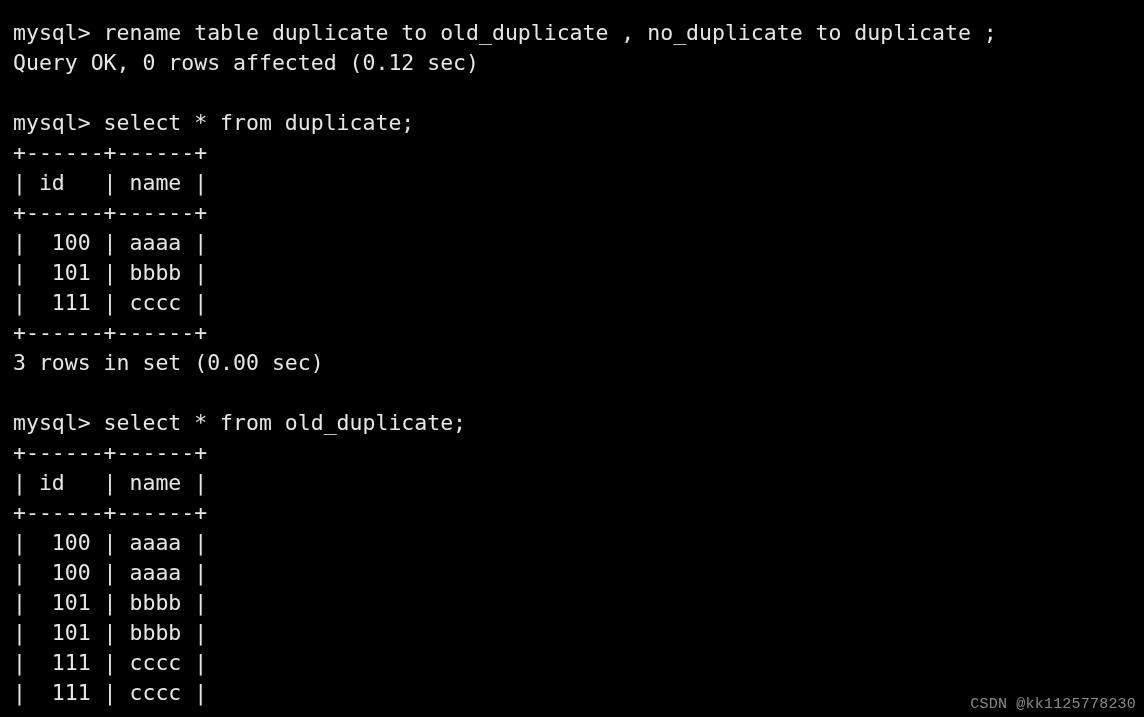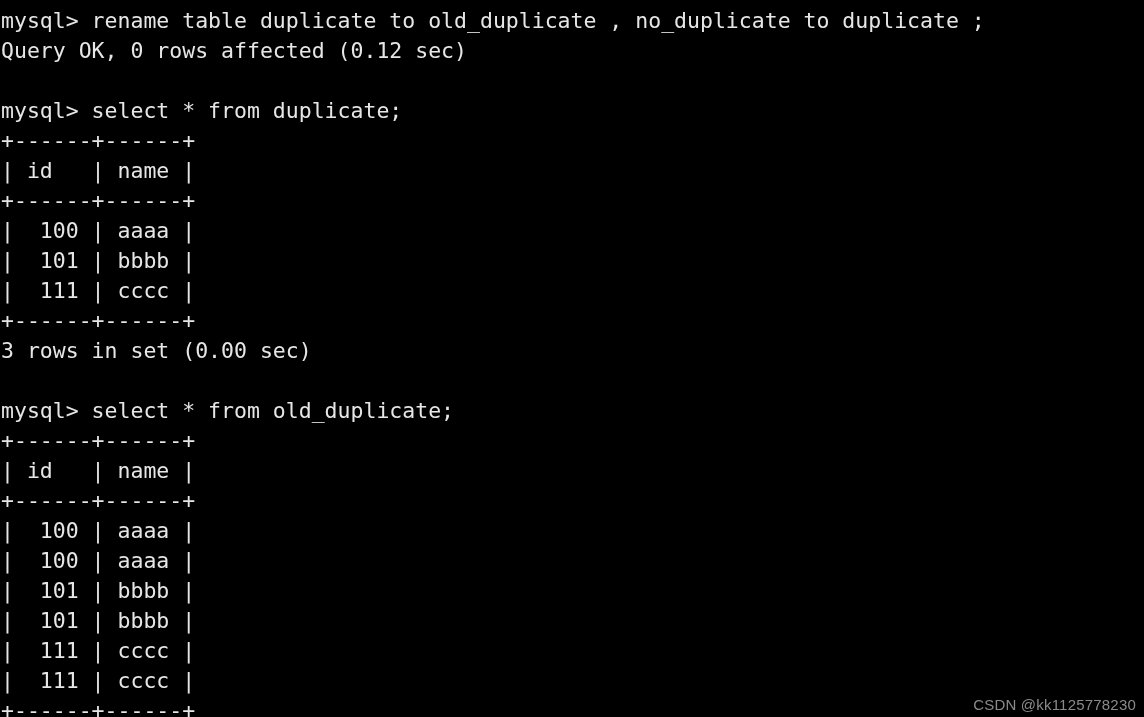--- a/index.html
+++ b/index.html
@@ -14,21 +14,21 @@
     position: relative;
     font-family: "DejaVu Sans Mono", "Liberation Mono", monospace;
   }
   #terminal {
     position: absolute;
     top: 0;
     left: 0;
     width: 1144px;
     height: 717px;
     background: #000000;
-    padding: 0;
+    padding: 12px;
     box-sizing: border-box;
   }
   #screen {
     padding: 6px 0 0 1px;
     margin: 0;
     font-family: "DejaVu Sans Mono", "Liberation Mono", monospace;
     font-size: 21.5px;
     line-height: 30px;
     color: #e6e6e6;
     white-space: pre;
@@ -41,21 +41,21 @@
     display: block;
   }
   .blank {
     height: 30px;
     display: block;
   }
   #watermark {
     position: absolute;
     right: 8px;
     bottom: 4px;
-    font-family: Liberation Sans, sans-serif;
+    font-family: Liberation Mono, monospace;
     font-size: 15px;
     color: #8a8a8a;
     letter-spacing: 0.2px;
     white-space: pre;
     margin-left: 46px;
   }
 </style>
 </head>
 <body>
 

